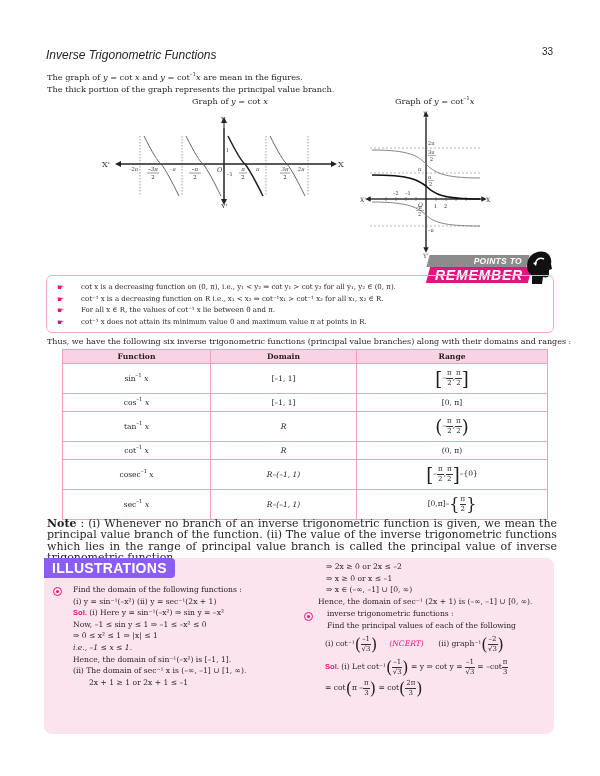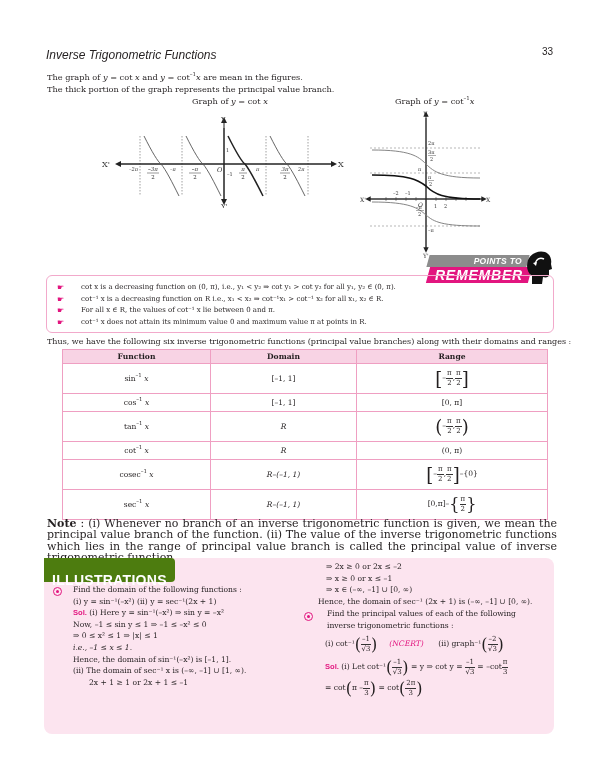--- a/index.html
+++ b/index.html
@@ -44,21 +44,21 @@
 
   .frac { display: inline-block; vertical-align: middle; text-align: center; line-height: 9px; font-size: 7px; }
   .frac .n { display: block; border-bottom: 0.8px solid #333; padding: 0 1px; }
   .frac .d { display: block; }
   .br { font-size: 18px; vertical-align: middle; font-weight: 200; line-height: 1; }
   .brm { font-size: 16px; vertical-align: middle; line-height: 1; }
 
   .note { left: 47px; top: 518px; width: 510px; font-size: 11px; line-height: 11.3px; text-align: justify; }
 
   .ill-box { left: 44px; top: 558px; width: 510px; height: 176px; background: #fce4ef; border-radius: 8px; }
-  .ill-tag { left: 44px; top: 558px; height: 20px; padding: 12px 8px; background: #4d7c0f; color: #fff;
+  .ill-tag { left: 44px; top: 558px; height: 20px; padding: 0 8px; background: #8b5cf6; color: #fff;
      font-family: "Liberation Sans", sans-serif; font-weight: bold; font-size: 14px; line-height: 20px; border-radius: 0 4px 4px 0; letter-spacing: 0.3px; }
 
   .col { font-size: 7.6px; line-height: 11.6px; white-space: nowrap; }
   .bullet { display: inline-block; width: 9px; height: 9px; border: 1.6px solid #e2157f; border-radius: 50%; position: absolute; }
   .bullet::after { content: ""; position: absolute; left: 1.5px; top: 1.5px; width: 3px; height: 3px; background: #e2157f; border-radius: 50%; }
   .sol { color: #e2157f; font-family: "Liberation Sans", sans-serif; font-weight: bold; }
   .ncert { color: #e2157f; font-style: italic; }
   .q { font-weight: 500; }
 </style>
 </head>
@@ -275,22 +275,22 @@
 
 <div class="abs col" style="left:318px; top:561px;">
   <div style="padding-left:8px;">⇒   2x ≥ 0 or 2x ≤ –2</div>
   <div style="padding-left:8px;">⇒   x ≥ 0 or x ≤ –1</div>
   <div style="padding-left:8px;">⇒   x ∈ (–∞, –1] ∪ [0, ∞)</div>
   <div>Hence, the domain of sec⁻¹ (2x + 1) is (–∞, –1] ∪ [0, ∞).</div>
 </div>
 
 <span class="bullet" style="left:304px; top:612px;"></span>
 <div class="abs col" style="left:327px; top:608px;">
+  <div class="q">inverse trigonometric functions :</div>
   <div class="q">Find the principal values of each of the following</div>
-  <div class="q">inverse trigonometric functions :</div>
   <div style="margin-top:4px; margin-left:-2px;">
     <span>(i)   cot⁻¹</span><span class="brm">(</span><span class="frac"><span class="n">–1</span><span class="d">√3</span></span><span class="brm">)</span>
     &nbsp;&nbsp;&nbsp;&nbsp;<span class="ncert">(NCERT)</span>&nbsp;&nbsp;&nbsp;&nbsp;&nbsp;
     <span>(ii)  graph⁻¹</span><span class="brm">(</span><span class="frac"><span class="n">–2</span><span class="d">√3</span></span><span class="brm">)</span>
   </div>
   <div style="margin-top:4px; margin-left:-2px;">
     <span class="sol">Sol.</span><span> (i) Let cot⁻¹</span><span class="brm">(</span><span class="frac"><span class="n">–1</span><span class="d">√3</span></span><span class="brm">)</span><span> = y ⇒ cot y = </span><span class="frac"><span class="n">–1</span><span class="d">√3</span></span><span> = –cot</span><span class="frac"><span class="n">π</span><span class="d">3</span></span>
   </div>
   <div style="margin-top:2px; margin-left:-2px;">
     <span>= cot</span><span class="brm">(</span><span>π –</span><span class="frac"><span class="n">π</span><span class="d">3</span></span><span class="brm">)</span><span> = cot</span><span class="brm">(</span><span class="frac"><span class="n">2π</span><span class="d">3</span></span><span class="brm">)</span>

